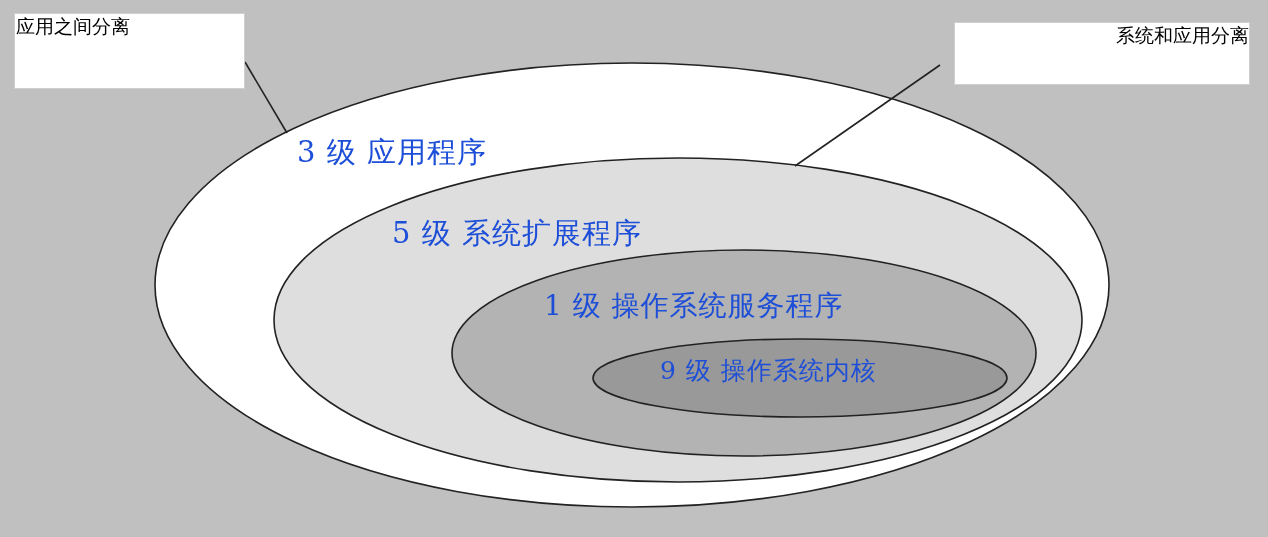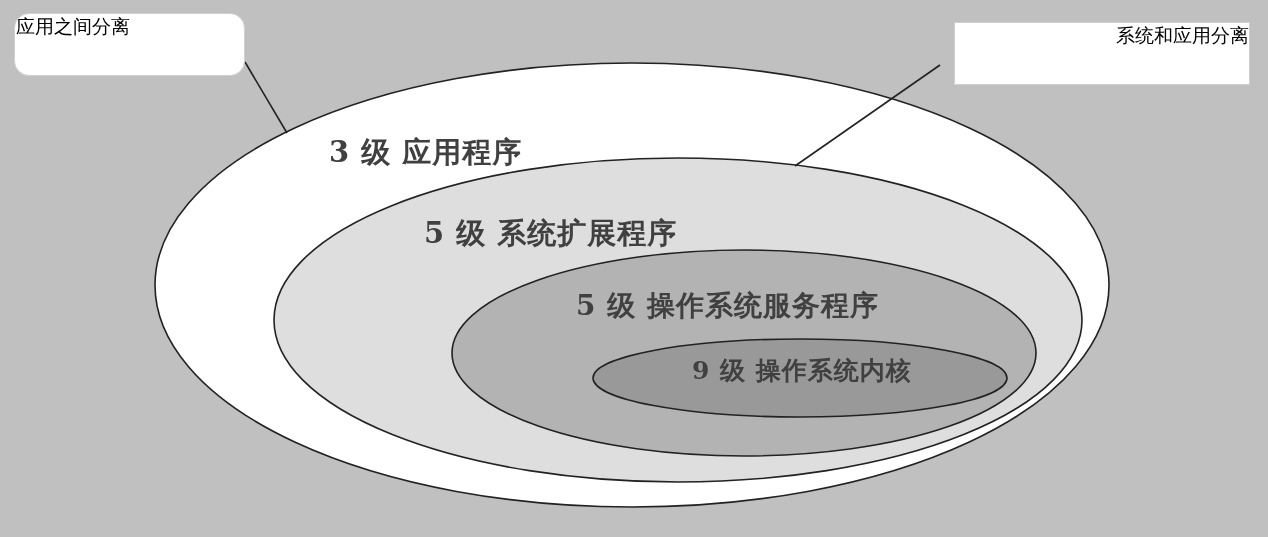--- a/index.html
+++ b/index.html
@@ -10,47 +10,46 @@
   }
   #diagram { position: absolute; left: 0; top: 0; }
   .callout {
     position: absolute; background: #ffffff;
     border: 1px solid #d0d0d0; box-sizing: border-box;
     font-family: "DejaVu Sans", "Liberation Sans", sans-serif;
     font-size: 19px; color: #000; line-height: 22px;
     padding: 1px 0 0 1px;
   }
   .level-label {
-    position: absolute; font-weight: bold; color: #404040;
+    position: absolute; font-weight: normal; color: #1d4ed8;
     white-space: nowrap; font-family: "DejaVu Serif", "Liberation Serif", serif;
     letter-spacing: 1px;
-    margin-left: 32px;
   }
 </style>
 </head>
 <body>
 
 <svg id="diagram" width="1268" height="537" viewBox="0 0 1268 537">
 
   <ellipse cx="632" cy="285" rx="477" ry="222" fill="#ffffff" stroke="#222" stroke-width="1.6"></ellipse>
 
   <ellipse cx="678" cy="320" rx="404" ry="162" fill="#dedede" stroke="#222" stroke-width="1.6"></ellipse>
 
   <ellipse cx="744" cy="353" rx="292" ry="103" fill="#b3b3b3" stroke="#222" stroke-width="1.6"></ellipse>
 
   <ellipse cx="800" cy="378" rx="207" ry="39" fill="#999999" stroke="#222" stroke-width="1.6"></ellipse>
 
   <line x1="245" y1="62" x2="287" y2="133" stroke="#222" stroke-width="1.6"></line>
   <line x1="940" y1="65" x2="795" y2="166" stroke="#222" stroke-width="1.6"></line>
 </svg>
 
-<div class="callout" style="left:14px; top:13px; width:231px; height:63px;border-radius:15px;">
+<div class="callout" style="left:14px; top:13px; width:231px; height:76px;">
   <span>应用之间分离</span>
 </div>
 
 <div class="callout" style="left:954px; top:22px; width:296px; height:63px;text-align:right;">
   <span>系统和应用分离</span>
 </div>
 
 <div class="level-label" style="left:297px; top:133px; font-size:29px;">3 级  应用程序</div>
 <div class="level-label" style="left:392px; top:214px; font-size:29px;">5 级  系统扩展程序</div>
-<div class="level-label" style="left:544px; top:287px; font-size:28px;">5 级  操作系统服务程序</div>
+<div class="level-label" style="left:544px; top:287px; font-size:28px;">1 级  操作系统服务程序</div>
 <div class="level-label" style="left:660px; top:354px; font-size:25px;">9 级  操作系统内核</div>
 
 </body></html>

